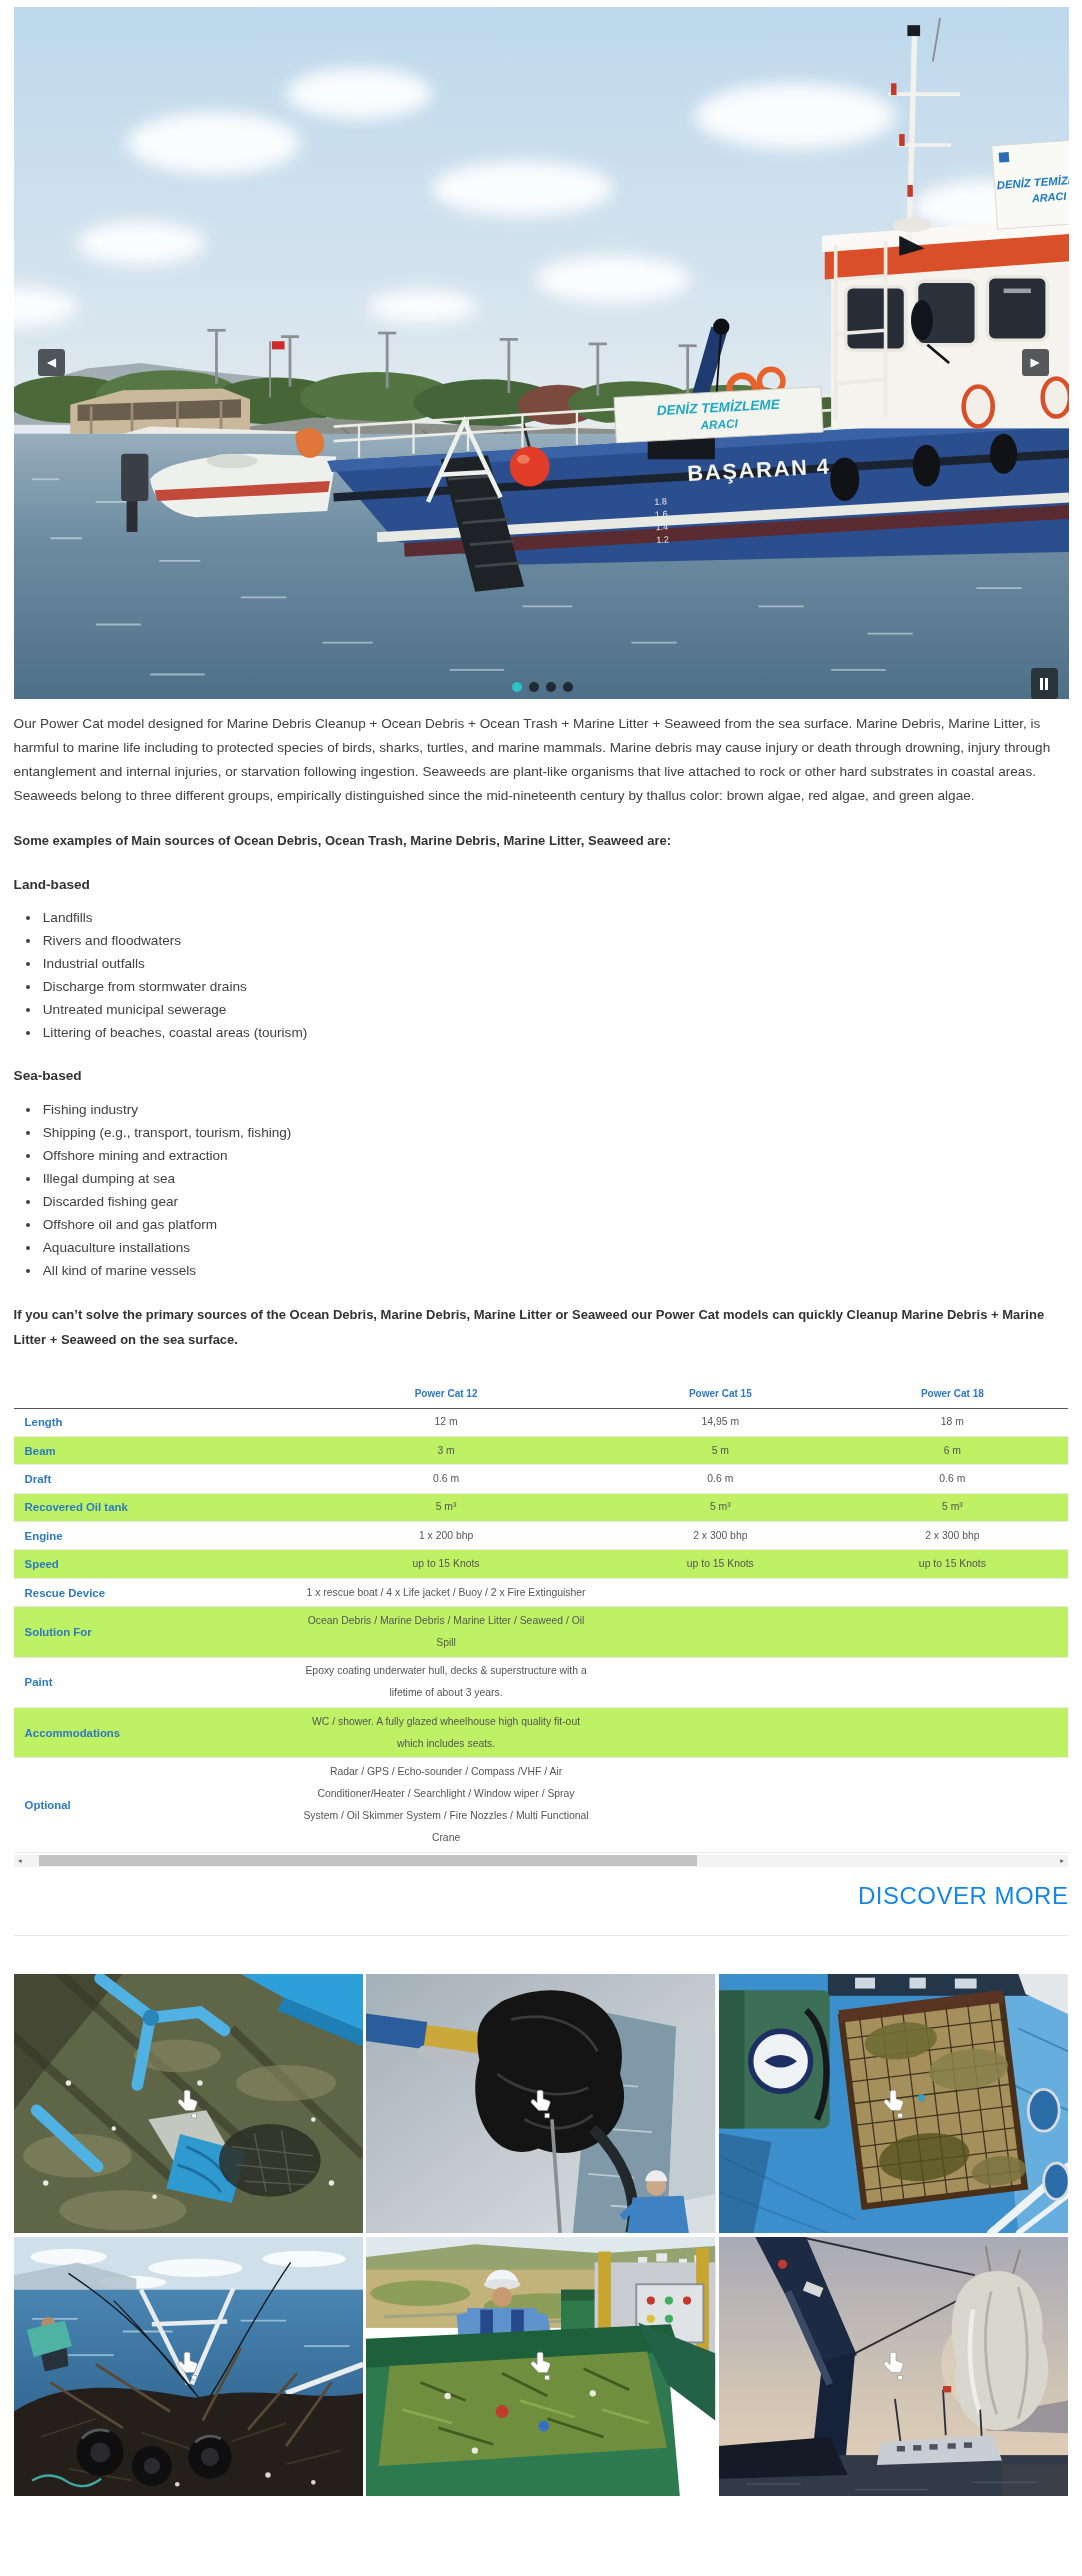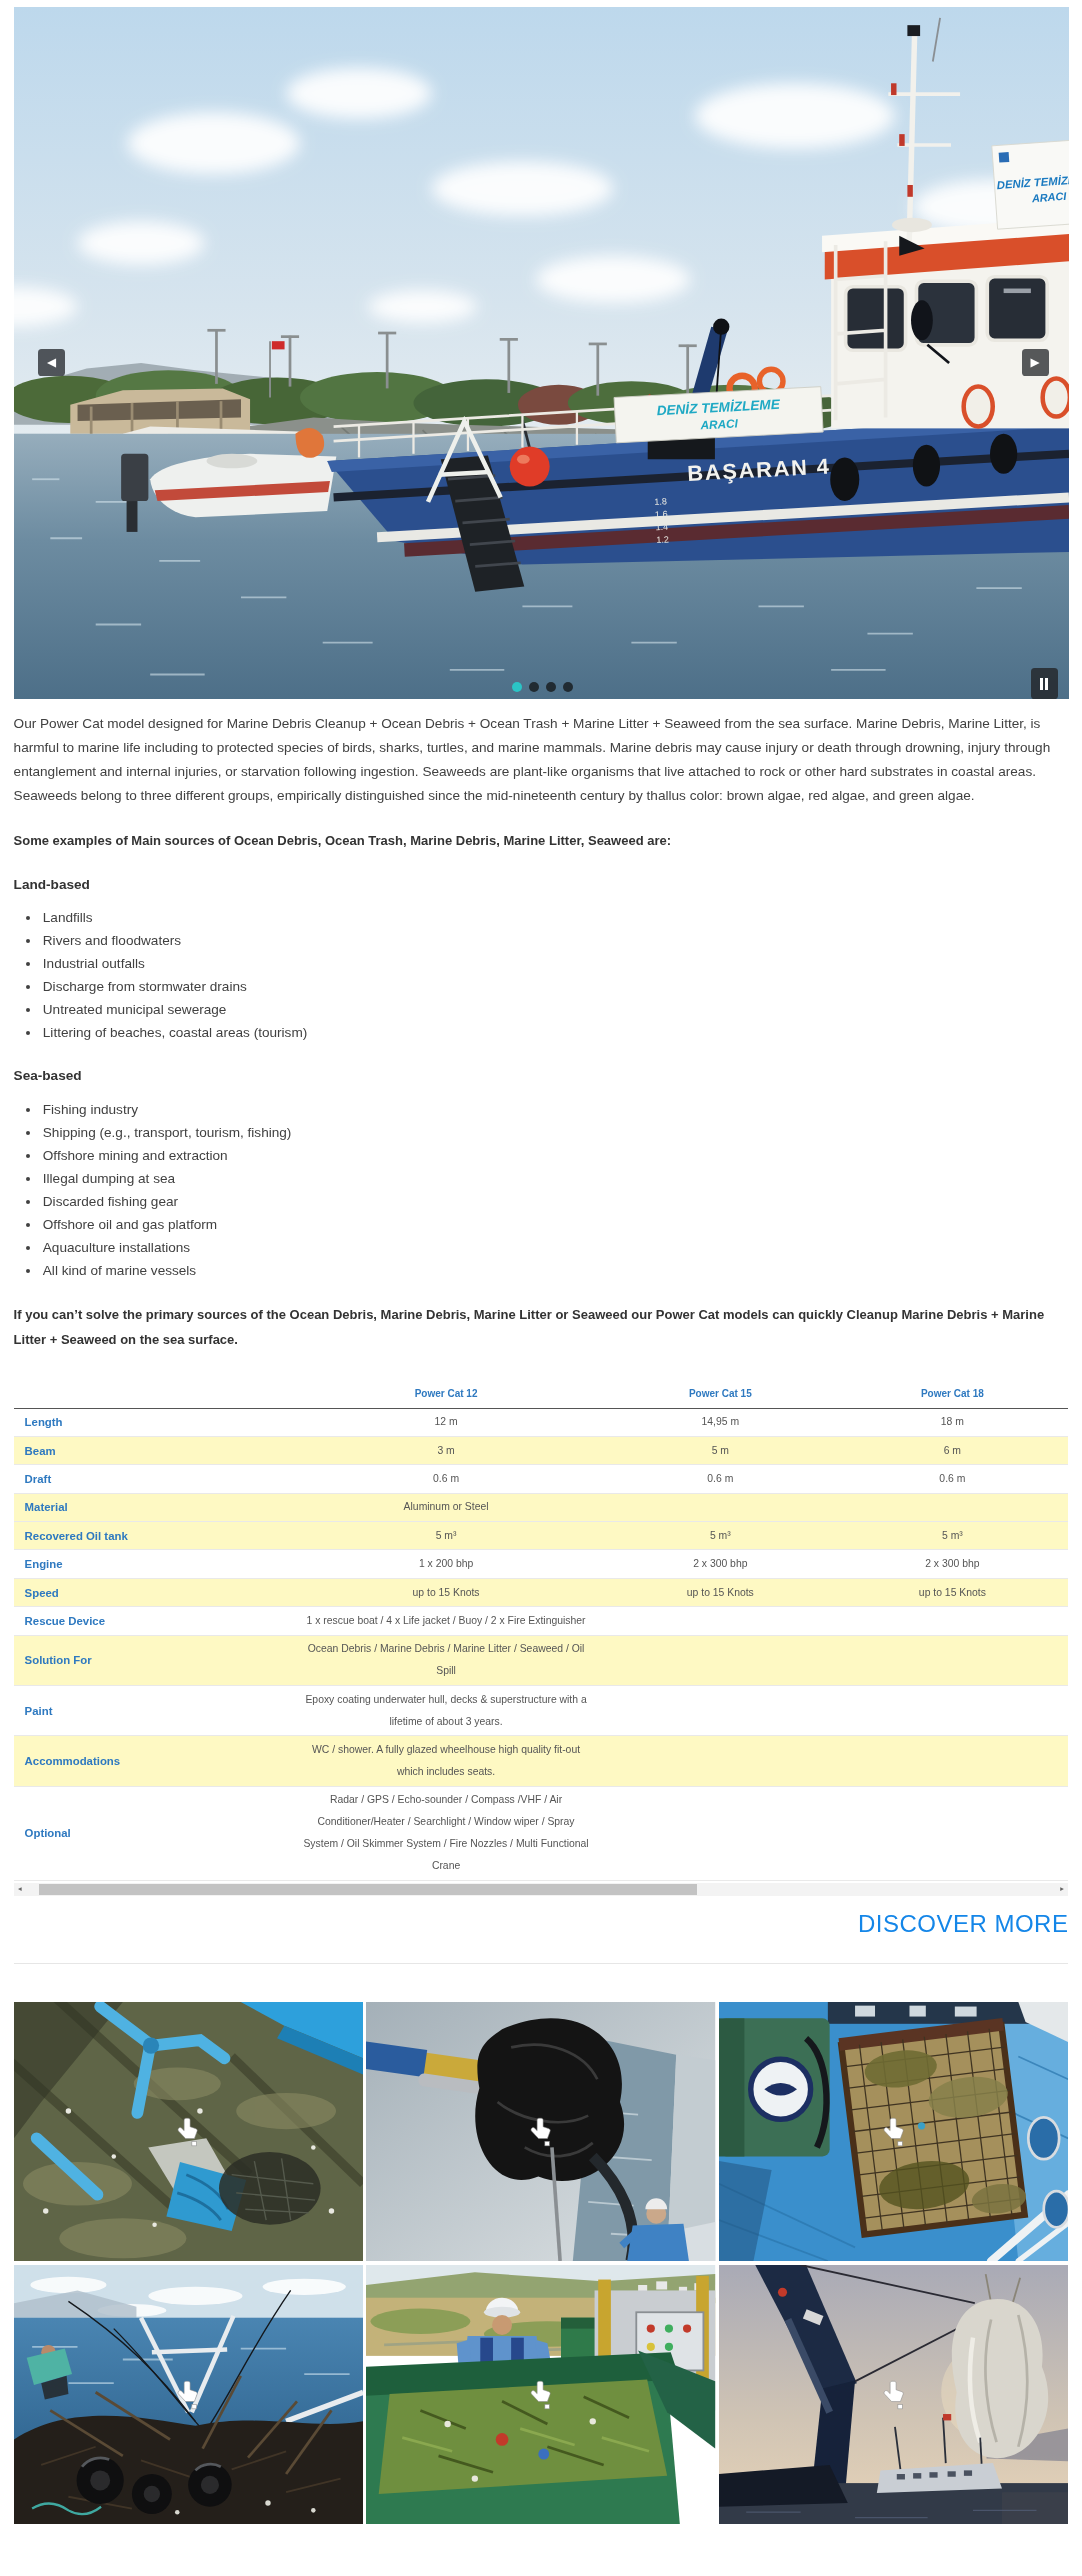--- a/index.html
+++ b/index.html
@@ -40,21 +40,21 @@
   table.spec { width:100%; border-collapse:collapse; table-layout:fixed; }
   table.spec col.c0 { width:26%; } table.spec col.c1 { width:30%; }
   table.spec col.c2 { width:22%; } table.spec col.c3 { width:22%; }
   table.spec th {
     font-size:10px; font-weight:bold; color:#2e79c0; text-align:center;
     padding:9px 3.6px 8.2px; border-bottom:1.8px solid #555;
   }
   table.spec td { border-bottom:0.9px solid #e9e9e9; vertical-align:middle; }
   table.spec td.lbl { font-size:11.4px; font-weight:bold; color:#2e79c0; padding:2.7px 3.6px 2.7px 11px; line-height:22px; }
   table.spec td.val { font-size:10.4px; color:#555; text-align:center; padding:2.7px 12.7px; line-height:22px; }
-  table.spec tr.odd td { background:#fef9c3; }
+  table.spec tr.odd td { background:#bef264; }
 
   .hscrollbar { display:flex; align-items:center; height:12.7px; margin-top:1.8px; background:#f3f3f3; }
   .hs-arrow { width:12.7px; height:12.7px; font-size:7.3px; line-height:12.7px; text-align:center; color:#666; cursor:pointer; flex:0 0 auto; }
   .hs-track { position:relative; flex:1; height:12.7px; }
   .hs-thumb { position:absolute; left:12.7px; top:0.9px; width:658px; height:11px; background:#c3c3c3; cursor:pointer; }
 
   .discover { margin:14.5px 13.6px 0; text-align:right; }
   .discover a { font-size:24px; color:#1486e8; text-decoration:none; letter-spacing:0.5px; cursor:pointer; }
 
   hr.rule { border:none; border-top:0.9px solid #e6e6e6; margin:25.4px 13.6px 0; }
@@ -389,26 +389,20 @@
           <td class="lbl">Beam</td>
           <td class="val">3 m</td>
           <td class="val">5 m</td>
           <td class="val">6 m</td>
         </tr>
       <tr>
           <td class="lbl">Draft</td>
           <td class="val">0.6 m</td>
           <td class="val">0.6 m</td>
           <td class="val">0.6 m</td>
-        </tr>
-      <tr class="odd">
-          <td class="lbl">Material</td>
-          <td class="val">Aluminum or Steel</td>
-          <td class="val"></td>
-          <td class="val"></td>
         </tr>
       <tr class="odd">
           <td class="lbl">Recovered Oil tank</td>
           <td class="val">5 m³</td>
           <td class="val">5 m³</td>
           <td class="val">5 m³</td>
         </tr>
       <tr>
           <td class="lbl">Engine</td>
           <td class="val">1 x 200 bhp</td>

